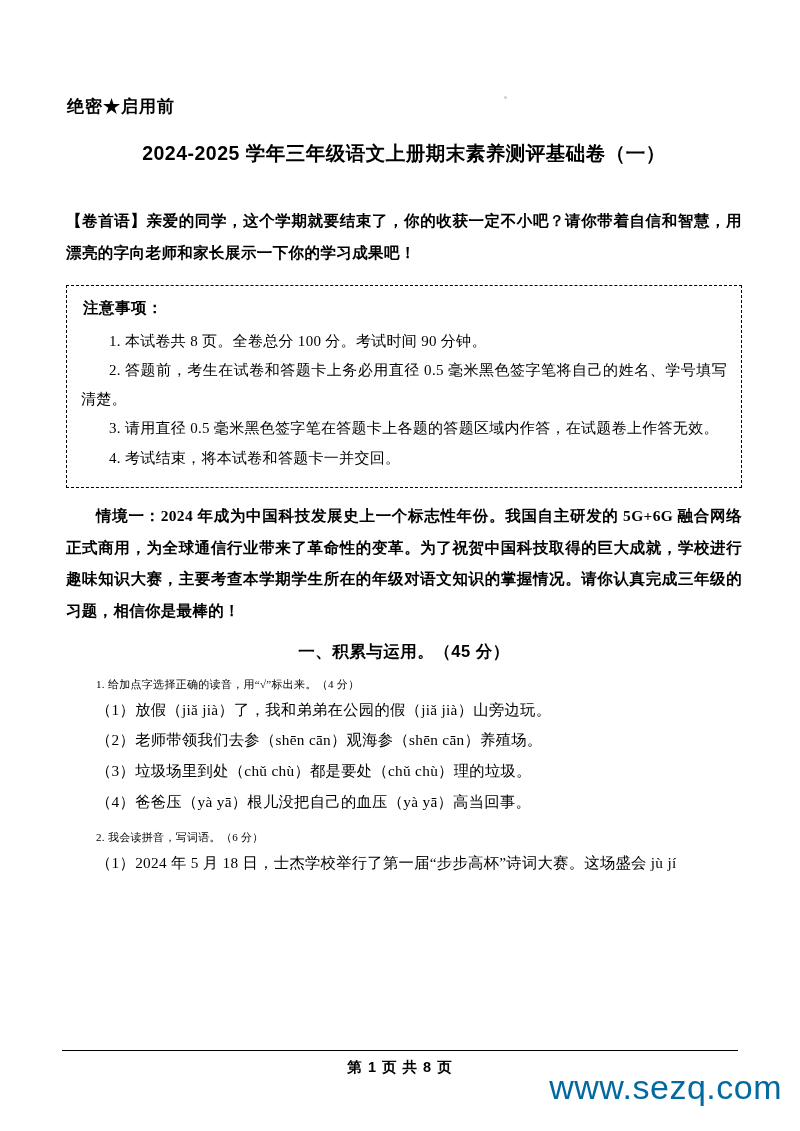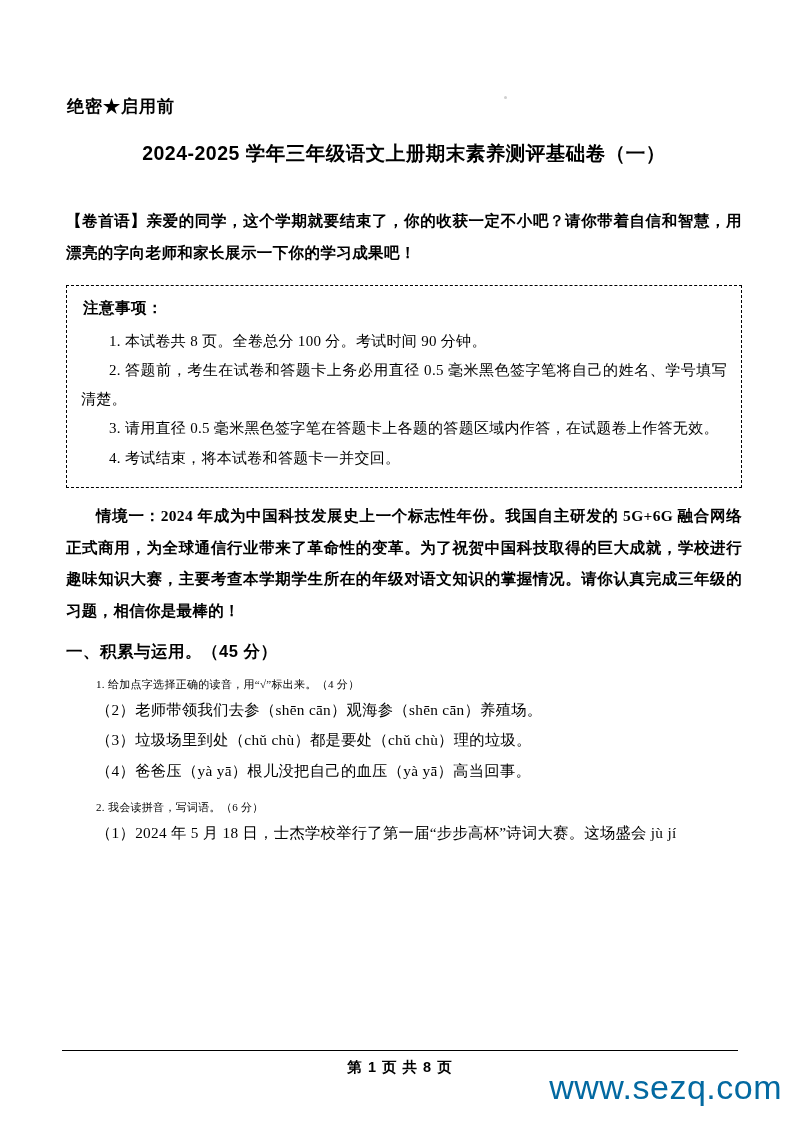--- a/index.html
+++ b/index.html
@@ -77,20 +77,21 @@
     text-indent: 30px;
     letter-spacing: 0.3px;
     margin: 12px 0 10px 0;
   }
   .section-heading {
     font-family: "Liberation Sans", sans-serif;
     font-size: 16.5px;
     font-weight: bold;
     letter-spacing: 0.5px;
     margin: 14px 0 10px 0;
+    text-align: center;
   }
   .q-item {
     font-size: 11px;
     line-height: 2.0;
     text-indent: 30px;
     letter-spacing: 0.3px;
     margin: 0;
   }
   .q-sub {
     font-size: 15.3px;
@@ -158,20 +159,21 @@
     <p class="notice-item">2. 答题前，考生在试卷和答题卡上务必用直径 0.5 毫米黑色签字笔将自己的姓名、学号填写清楚。</p>
     <p class="notice-item">3. 请用直径 0.5 毫米黑色签字笔在答题卡上各题的答题区域内作答，在试题卷上作答无效。</p>
     <p class="notice-item">4. 考试结束，将本试卷和答题卡一并交回。</p>
   </div>
 
   <div class="scenario">情境一：2024 年成为中国科技发展史上一个标志性年份。我国自主研发的 5G+6G 融合网络正式商用，为全球通信行业带来了革命性的变革。为了祝贺中国科技取得的巨大成就，学校进行趣味知识大赛，主要考查本学期学生所在的年级对语文知识的掌握情况。请你认真完成三年级的习题，相信你是最棒的！</div>
 
   <div class="section-heading">一、积累与运用。（45 分）</div>
 
   <p class="q-item">1. 给加点字选择正确的读音，用“√”标出来。（4 分）</p>
+  <p class="q-sub">（1）放假（jiǎ  jià）了，我和弟弟在公园的假（jiǎ  jià）山旁边玩。</p>
   <p class="q-sub">（2）老师带领我们去参（shēn  cān）观海参（shēn  cān）养殖场。</p>
   <p class="q-sub">（3）垃圾场里到处（chǔ  chù）都是要处（chǔ  chù）理的垃圾。</p>
   <p class="q-sub">（4）爸爸压（yà  yā）根儿没把自己的血压（yà  yā）高当回事。</p>
 
   <div class="gap"></div>
 
   <p class="q-item">2. 我会读拼音，写词语。（6 分）</p>
   <p class="q-sub">（1）2024 年 5 月 18 日，士杰学校举行了第一届“步步高杯”诗词大赛。这场盛会 jù  jí</p>
 
 </div>

